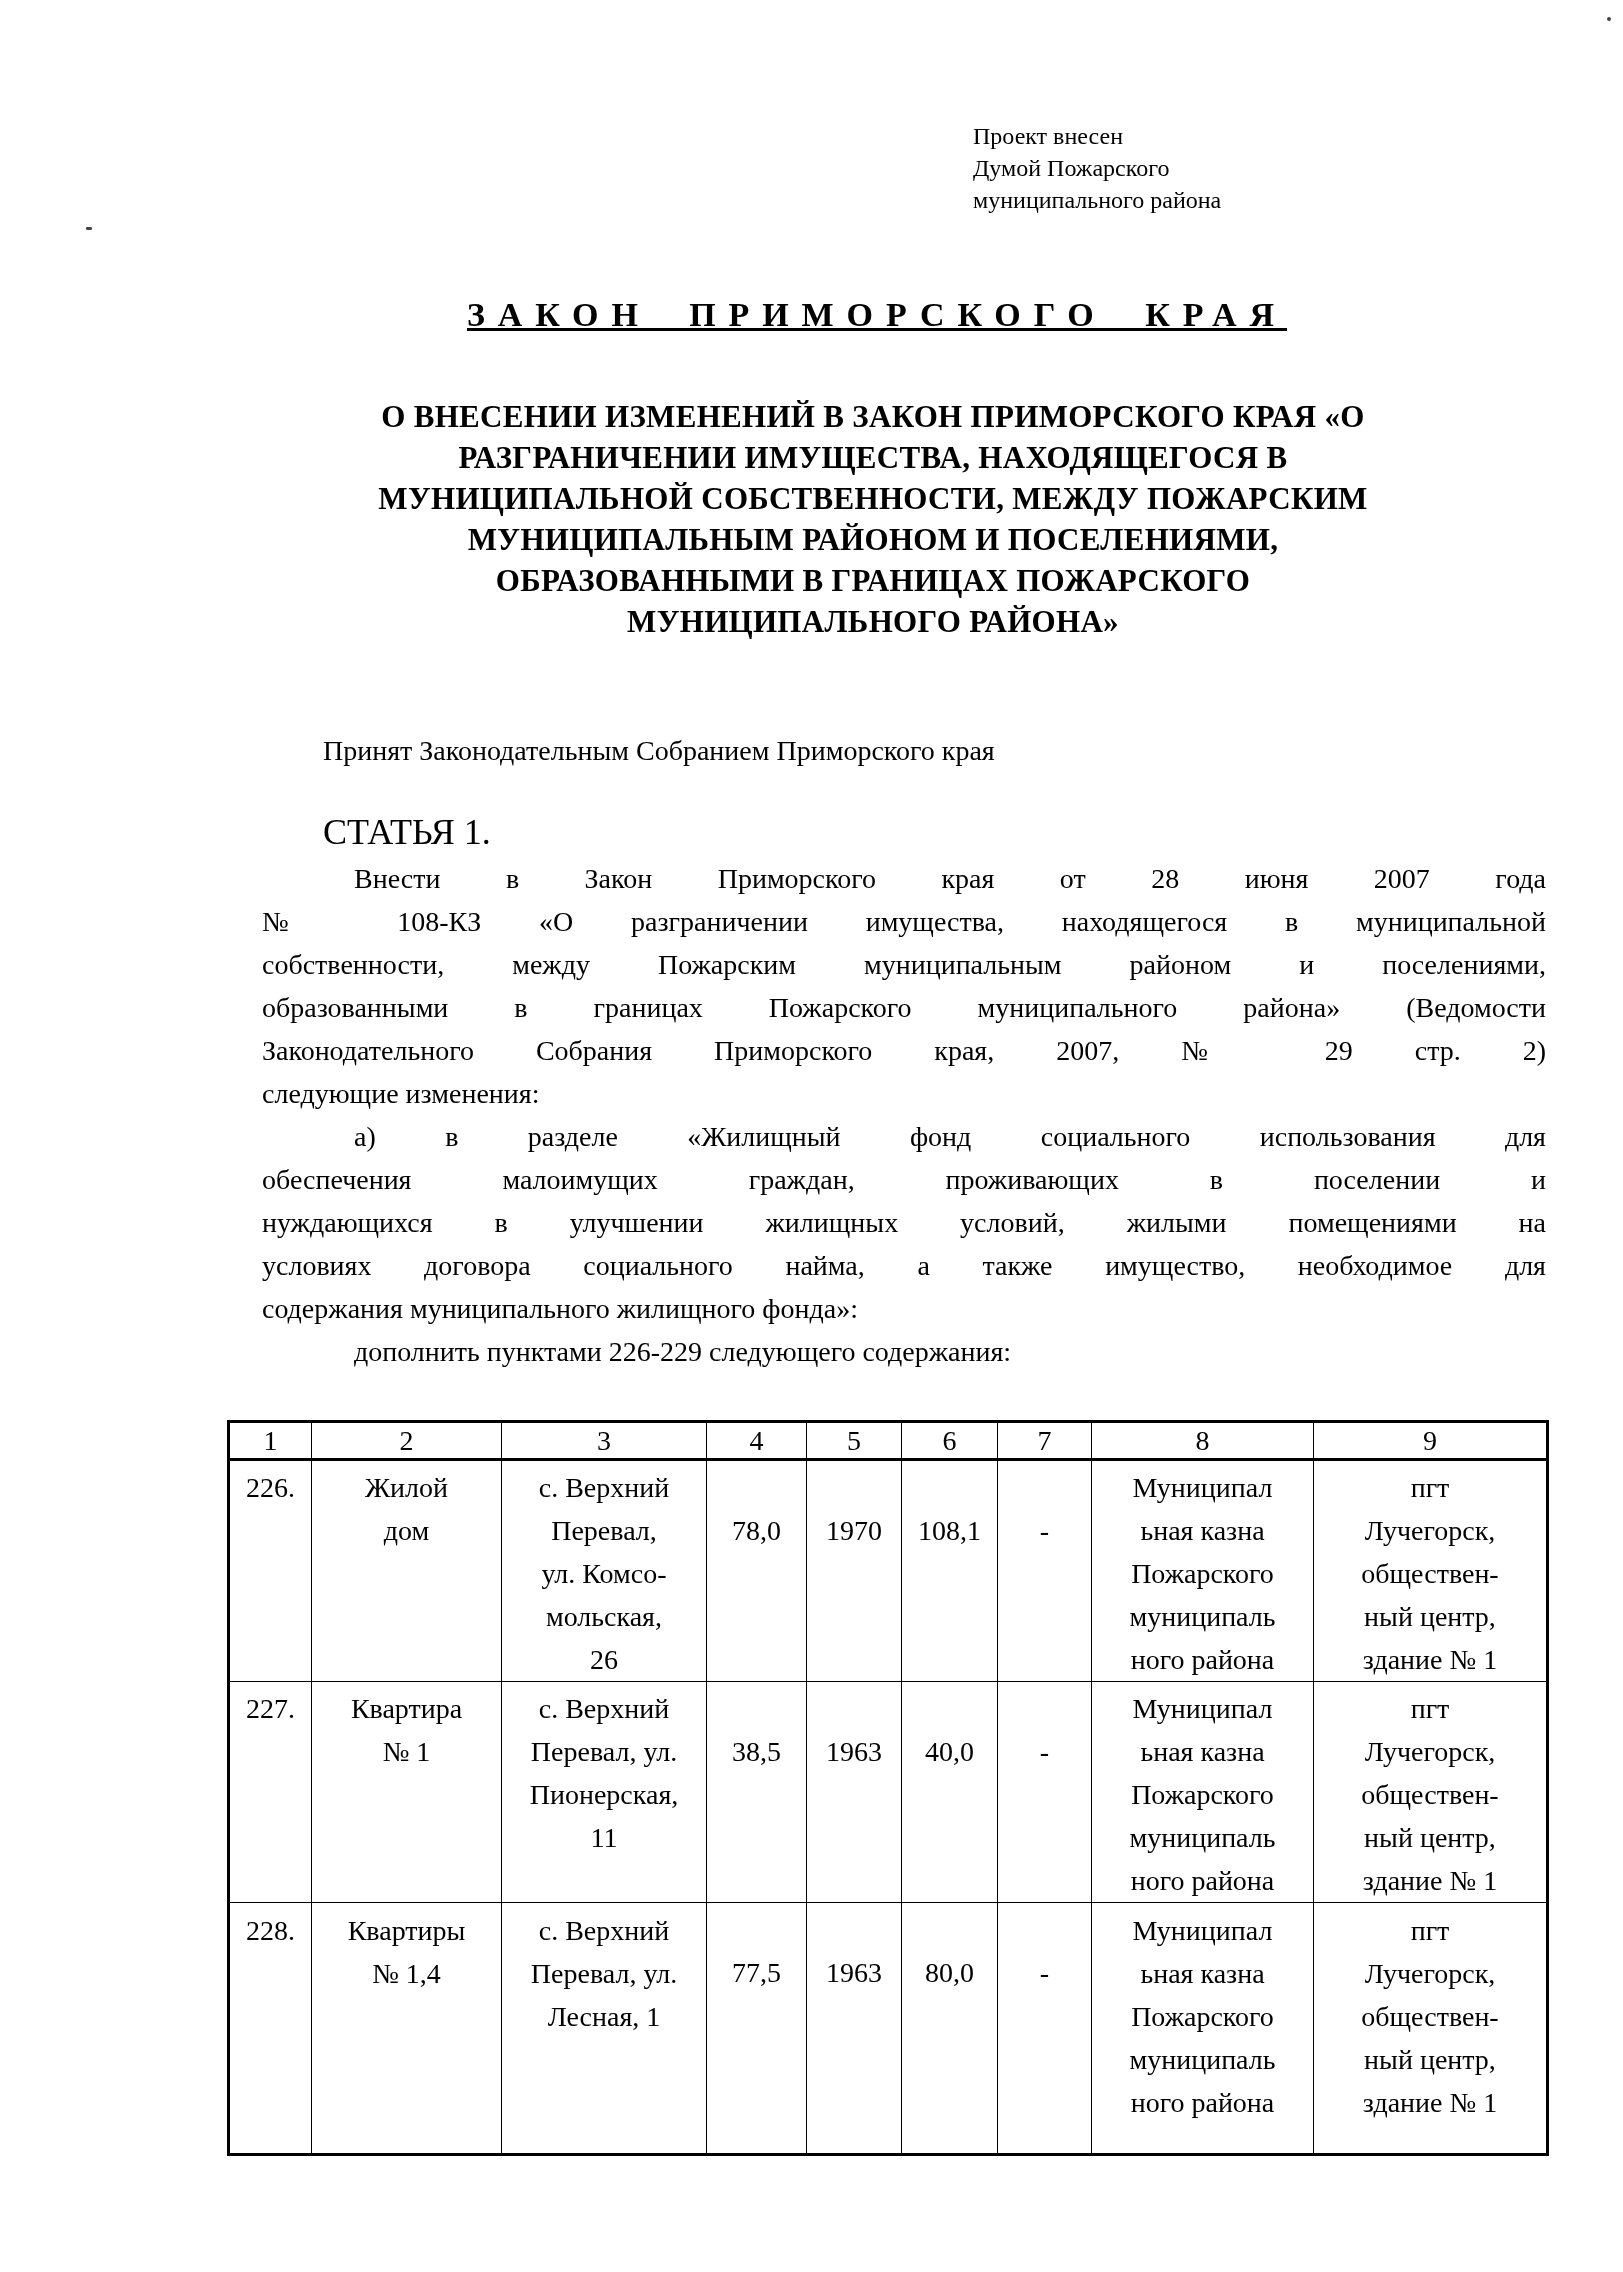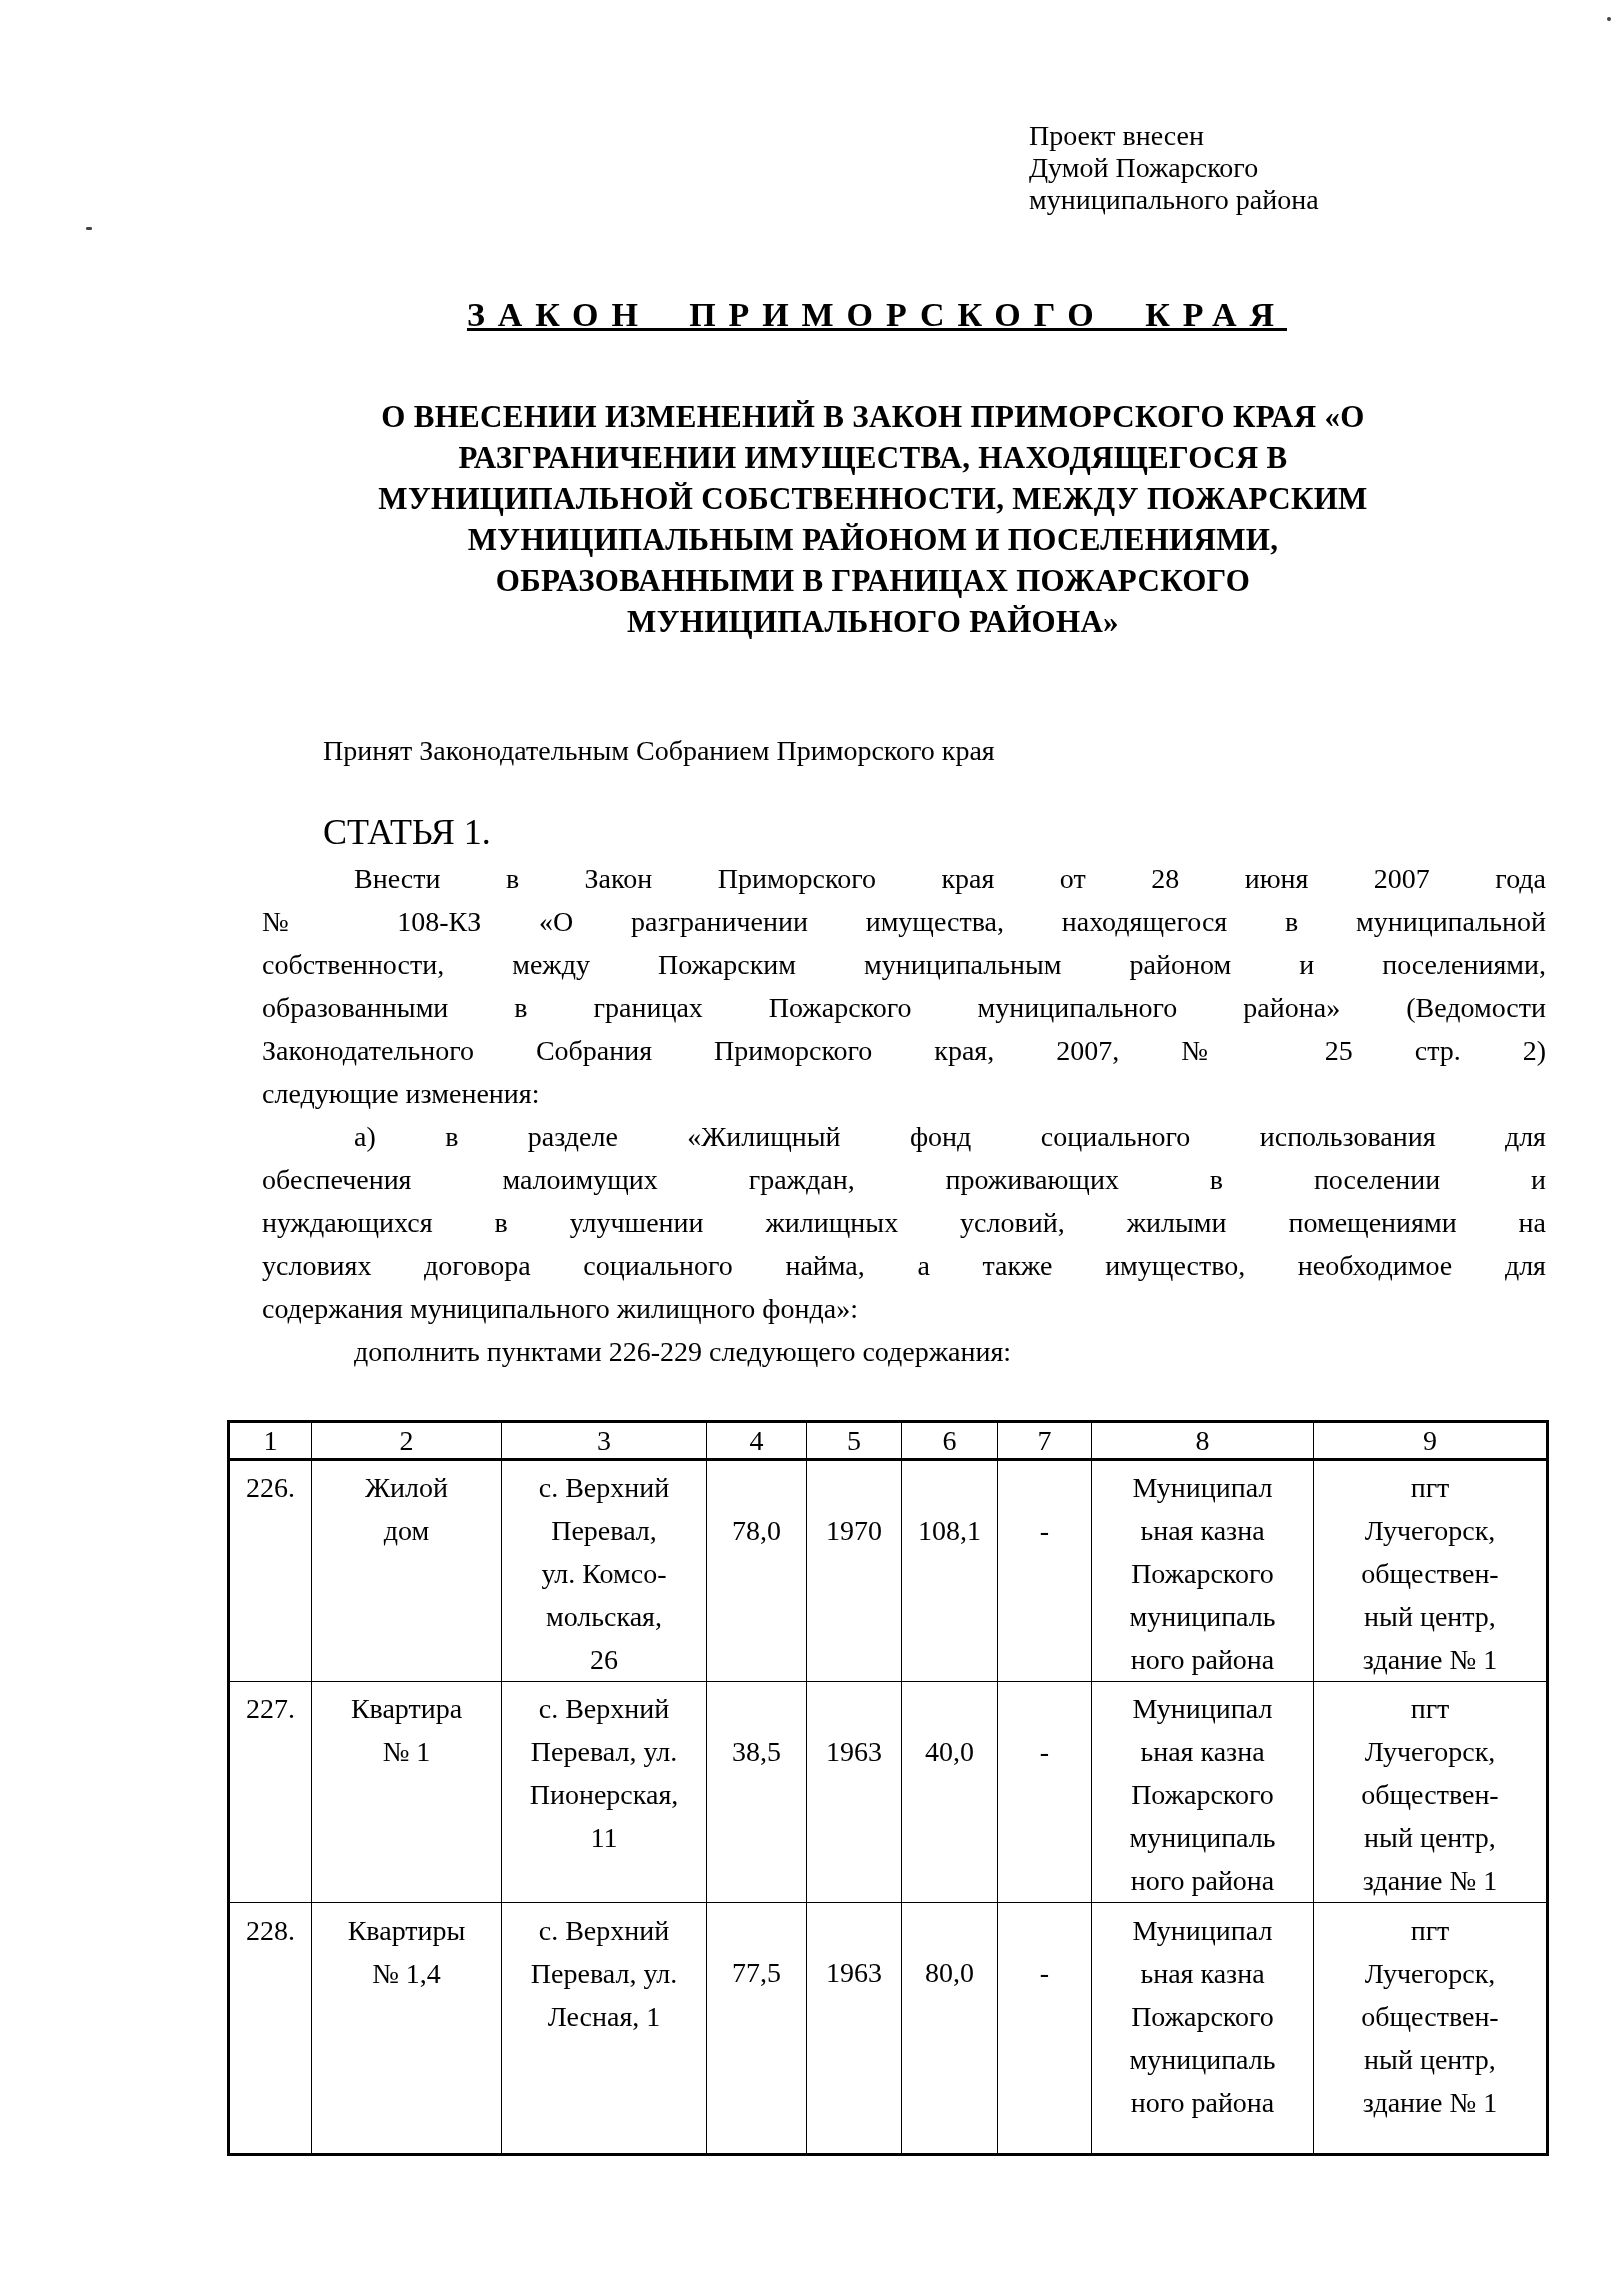--- a/index.html
+++ b/index.html
@@ -13,23 +13,23 @@
     font-family: "Liberation Serif", "DejaVu Serif", serif;
     overflow: hidden;
   }
   .scan-dot {
     position: absolute;
     background: #444;
     border-radius: 50%;
   }
   .header-note {
     position: absolute;
-    left: 1029px;
+    left: 973px;
     top: 120px;
-    font-size: 28px;
+    font-size: 24px;
     line-height: 32px;
     text-align: left;
   }
   .title {
     position: absolute;
     left: 231px;
     top: 292px;
     width: 1284px;
     margin: 4px;
     text-align: center;
@@ -136,21 +136,21 @@
 
   <div class="adopted">Принят Законодательным Собранием Приморского края</div>
 
   <div class="article">СТАТЬЯ 1.</div>
 
   <div class="body-text" id="body-text">
       <div class="line j ind">Внести в Закон Приморского края от 28 июня 2007 года</div>
       <div class="line j">№ 108-КЗ «О разграничении имущества, находящегося в муниципальной</div>
       <div class="line j">собственности, между Пожарским муниципальным районом и поселениями,</div>
       <div class="line j">образованными в границах Пожарского муниципального района» (Ведомости</div>
-      <div class="line j">Законодательного Собрания Приморского края, 2007, № 25 стр. 2)</div>
+      <div class="line j">Законодательного Собрания Приморского края, 2007, № 29 стр. 2)</div>
       <div class="line">следующие изменения:</div>
       <div class="line j ind">а) в разделе «Жилищный фонд социального использования для</div>
       <div class="line j">обеспечения малоимущих граждан, проживающих в поселении и</div>
       <div class="line j">нуждающихся в улучшении жилищных условий, жилыми помещениями на</div>
       <div class="line j">условиях договора социального найма, а также имущество, необходимое для</div>
       <div class="line">содержания муниципального жилищного фонда»:</div>
       <div class="line ind">дополнить пунктами 226-229 следующего содержания:</div>
     </div>
 
   <table class="annex-table">

